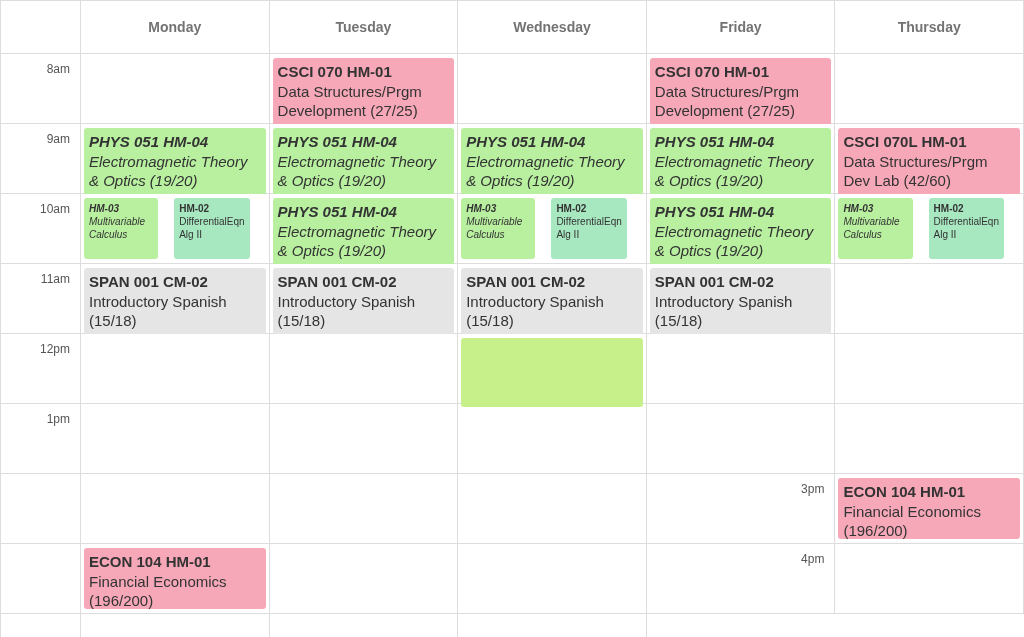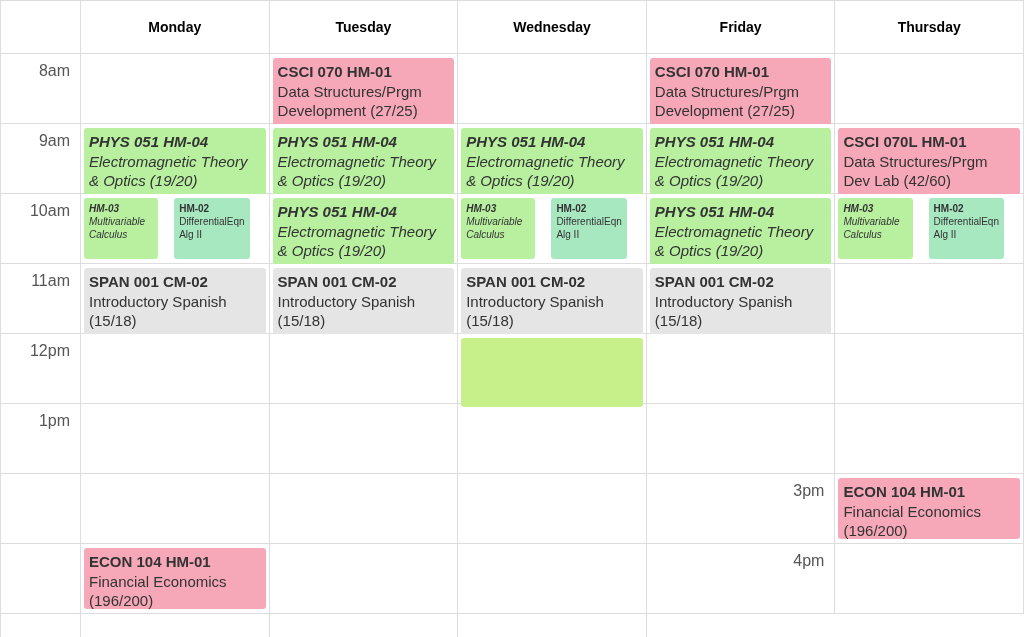--- a/index.html
+++ b/index.html
@@ -20,28 +20,28 @@
       border-top: 1px solid #ddd;
     }
     .header-cell {
       background: #fff;
       border-right: 1px solid #ddd;
       border-bottom: 1px solid #ddd;
       text-align: center;
       font-weight: bold;
       font-size: 14px;
       padding: 18px 5px;
-      color: #000000;
+      color: #737373;
     }
     .time-cell {
       border-right: 1px solid #ddd;
       border-bottom: 1px solid #ddd;
       text-align: right;
       padding: 8px 10px 0 0;
-      font-size: 16px;
+      font-size: 12px;
       color: #555;
       background: #fff;
       vertical-align: top;
     }
     .day-cell {
       border-right: 1px solid #ddd;
       border-bottom: 1px solid #ddd;
       position: relative;
       min-height: 70px;
       padding: 3px;

